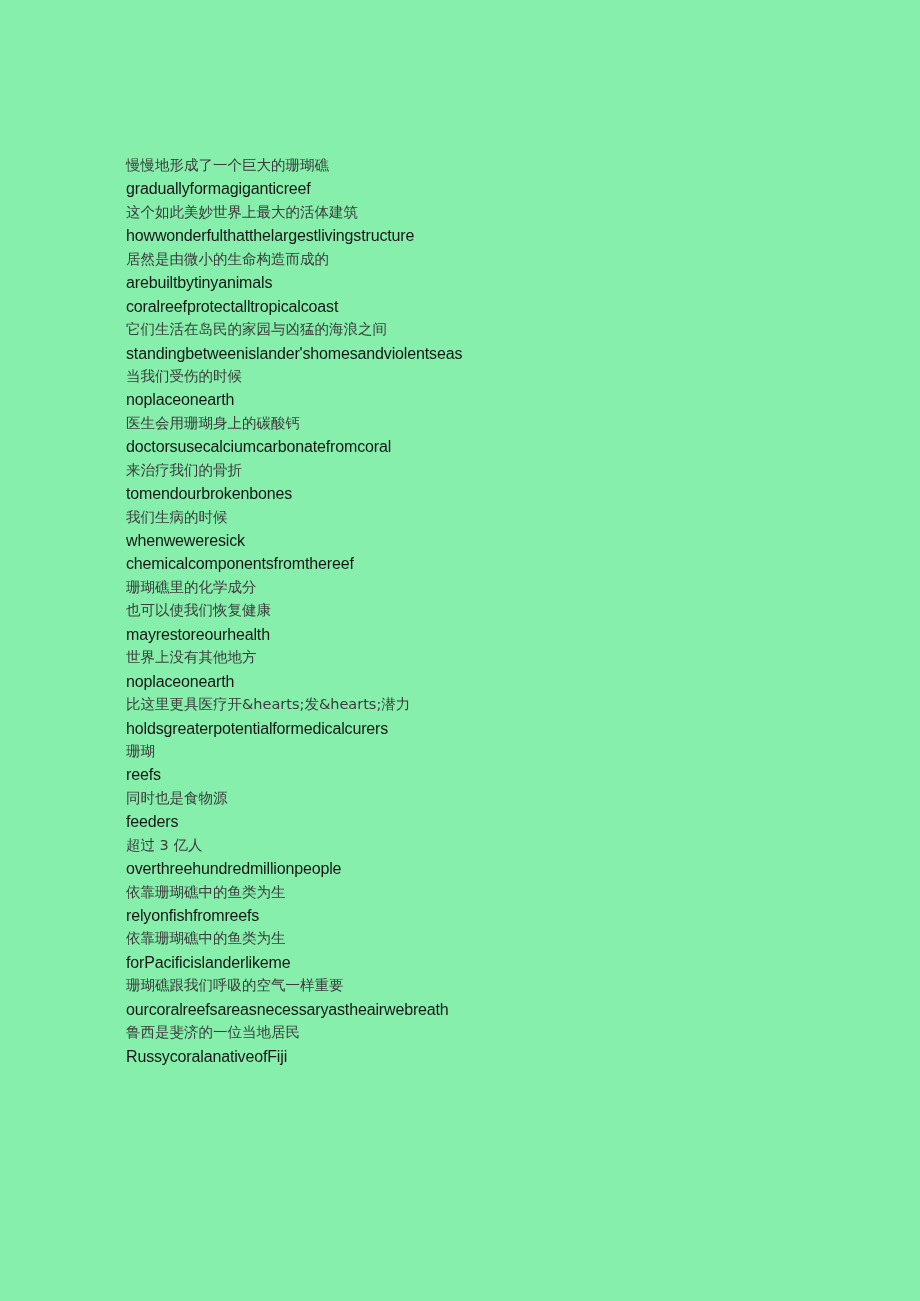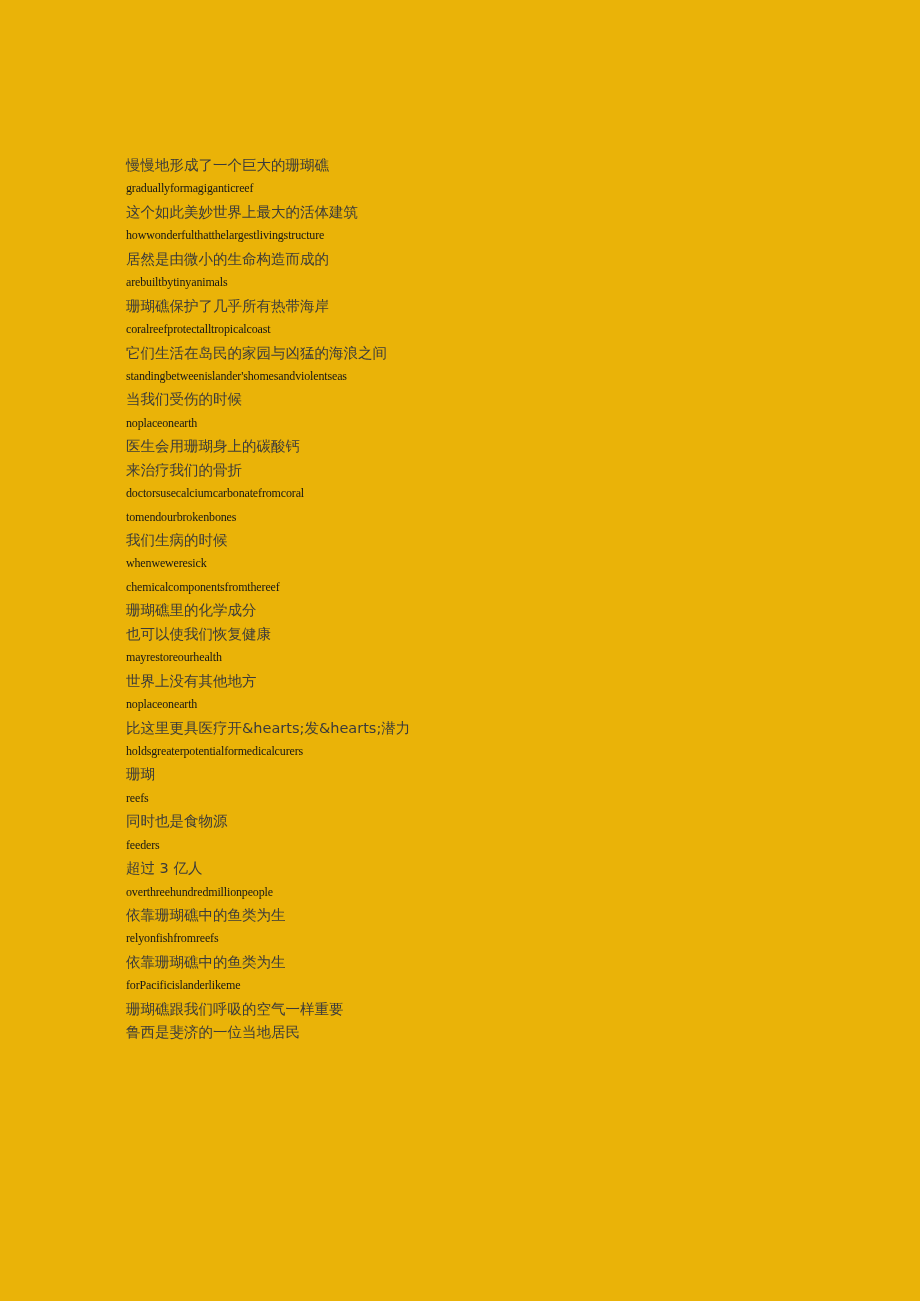--- a/index.html
+++ b/index.html
@@ -14,21 +14,21 @@
     overflow: hidden;
     font-family: "Liberation Serif", "DejaVu Serif", serif;
     -webkit-font-smoothing: antialiased;
   }
   #document-page {
     position: absolute;
     left: 0;
     top: 0;
     width: 920px;
     height: 1301px;
-    background: #eab308;
+    background: #86efac;
   }
   #subtitle-lines {
     position: absolute;
     left: 126px;
     top: 154px;
     width: 700px;
   }
   .subtitle-line {
     display: block;
     height: 23.45px;
@@ -37,46 +37,45 @@
     margin: 0;
     padding: 0;
   }
   .lang-zh {
     font-family: "DejaVu Sans", "Liberation Sans", sans-serif;
     font-size: 14.5px;
     color: #3b3b3b;
     letter-spacing: 0px;
   }
   .lang-en {
-    font-family: Liberation Serif, serif;
-    font-size: 12px;
+    font-family: Liberation Sans, sans-serif;
+    font-size: 16px;
     color: #161616;
     letter-spacing: -0.15px;
   }
 </style>
 </head>
 <body>
 
 <div id="document-page">
   <div id="subtitle-lines">
       <div class="subtitle-line lang-zh">慢慢地形成了一个巨大的珊瑚礁</div>
       <div class="subtitle-line lang-en">graduallyformagiganticreef</div>
       <div class="subtitle-line lang-zh">这个如此美妙世界上最大的活体建筑</div>
       <div class="subtitle-line lang-en">howwonderfulthatthelargestlivingstructure</div>
       <div class="subtitle-line lang-zh">居然是由微小的生命构造而成的</div>
       <div class="subtitle-line lang-en">arebuiltbytinyanimals</div>
-      <div class="subtitle-line lang-zh">珊瑚礁保护了几乎所有热带海岸</div>
       <div class="subtitle-line lang-en">coralreefprotectalltropicalcoast</div>
       <div class="subtitle-line lang-zh">它们生活在岛民的家园与凶猛的海浪之间</div>
       <div class="subtitle-line lang-en">standingbetweenislander'shomesandviolentseas</div>
       <div class="subtitle-line lang-zh">当我们受伤的时候</div>
       <div class="subtitle-line lang-en">noplaceonearth</div>
       <div class="subtitle-line lang-zh">医生会用珊瑚身上的碳酸钙</div>
+      <div class="subtitle-line lang-en">doctorsusecalciumcarbonatefromcoral</div>
       <div class="subtitle-line lang-zh">来治疗我们的骨折</div>
-      <div class="subtitle-line lang-en">doctorsusecalciumcarbonatefromcoral</div>
       <div class="subtitle-line lang-en">tomendourbrokenbones</div>
       <div class="subtitle-line lang-zh">我们生病的时候</div>
       <div class="subtitle-line lang-en">whenweweresick</div>
       <div class="subtitle-line lang-en">chemicalcomponentsfromthereef</div>
       <div class="subtitle-line lang-zh">珊瑚礁里的化学成分</div>
       <div class="subtitle-line lang-zh">也可以使我们恢复健康</div>
       <div class="subtitle-line lang-en">mayrestoreourhealth</div>
       <div class="subtitle-line lang-zh">世界上没有其他地方</div>
       <div class="subtitle-line lang-en">noplaceonearth</div>
       <div class="subtitle-line lang-zh">比这里更具医疗开&amp;hearts;发&amp;hearts;潜力</div>
@@ -85,15 +84,17 @@
       <div class="subtitle-line lang-en">reefs</div>
       <div class="subtitle-line lang-zh">同时也是食物源</div>
       <div class="subtitle-line lang-en">feeders</div>
       <div class="subtitle-line lang-zh">超过 3 亿人</div>
       <div class="subtitle-line lang-en">overthreehundredmillionpeople</div>
       <div class="subtitle-line lang-zh">依靠珊瑚礁中的鱼类为生</div>
       <div class="subtitle-line lang-en">relyonfishfromreefs</div>
       <div class="subtitle-line lang-zh">依靠珊瑚礁中的鱼类为生</div>
       <div class="subtitle-line lang-en">forPacificislanderlikeme</div>
       <div class="subtitle-line lang-zh">珊瑚礁跟我们呼吸的空气一样重要</div>
+      <div class="subtitle-line lang-en">ourcoralreefsareasnecessaryastheairwebreath</div>
       <div class="subtitle-line lang-zh">鲁西是斐济的一位当地居民</div>
+      <div class="subtitle-line lang-en">RussycoralanativeofFiji</div>
     </div>
 </div>
 
 </body></html>

